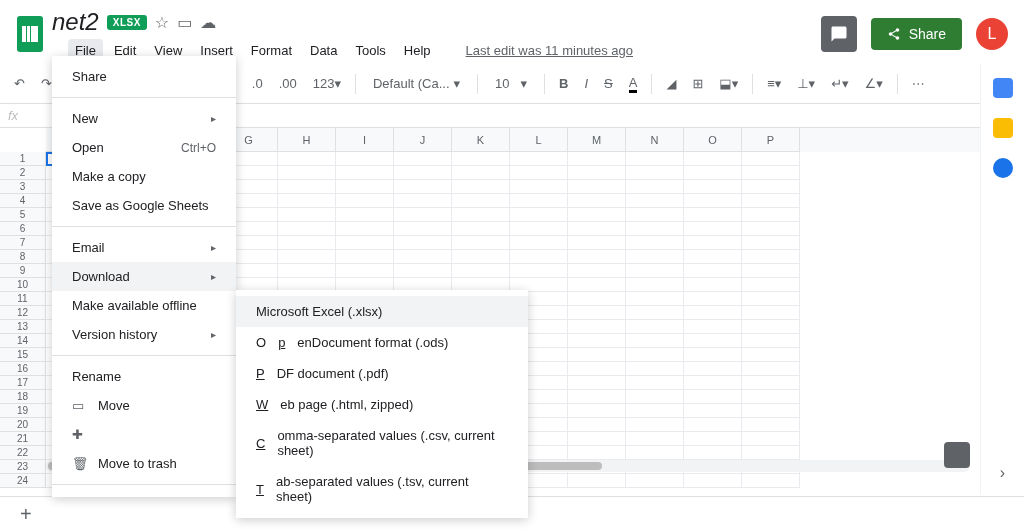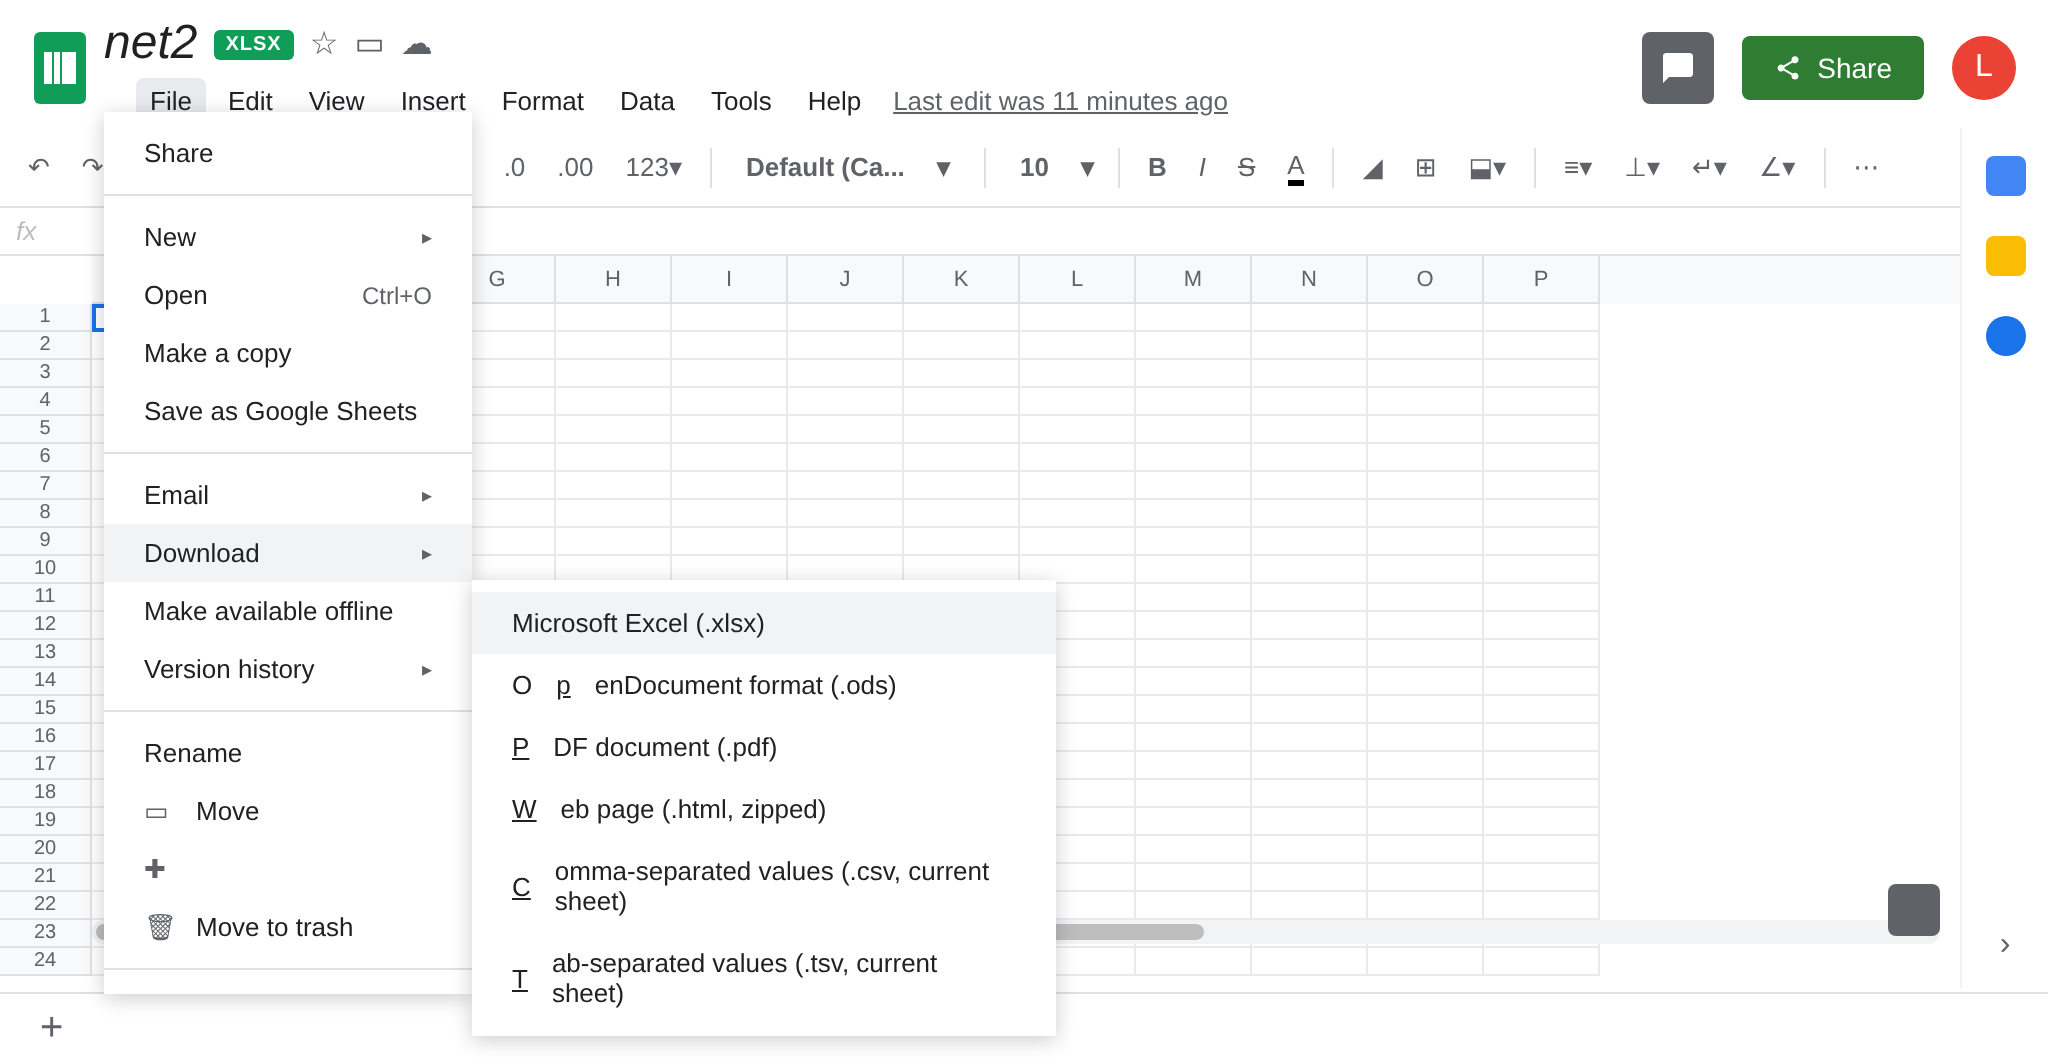--- a/index.html
+++ b/index.html
@@ -13,31 +13,31 @@
     
     .title-area { flex: 1; }
     .title-row { display: flex; align-items: center; gap: 8px; height: 28px; }
     .doc-title { font-size: 24px; color: #202124; font-style: italic; }
     .xlsx-badge { background: #0f9d58; color: #fff; font-size: 10px; font-weight: bold; padding: 2px 6px; border-radius: 3px; letter-spacing: 0.5px; }
     .title-icon { color: #5f6368; cursor: pointer; }
     
     .menu-row { display: flex; align-items: center; gap: 4px; height: 28px; font-size: 13px; color: #202124; padding-left: 16px; }
     .menu-item { padding: 4px 7px; cursor: pointer; border-radius: 4px; }
     .menu-item.active { background: #e8eaed; }
-    .last-edit { color: #5f6368; text-decoration: underline; margin-left: 5px; cursor: pointer; }
+    .last-edit { color: #5f6368; text-decoration: underline; margin-left: 24px; cursor: pointer; }
     
     .header-right { display: flex; align-items: center; gap: 14px; padding-right: 8px; padding-top: 8px; }
     .comment-icon { width: 36px; height: 36px; background: #5f6368; border-radius: 4px; display: flex; align-items: center; justify-content: center; color: #fff; cursor: pointer; }
     .share-btn { background: #2e7d32; color: #fff; padding: 8px 16px; border-radius: 4px; font-size: 14px; font-weight: 500; display: flex; align-items: center; gap: 8px; cursor: pointer; }
     .avatar { width: 32px; height: 32px; background: #ea4335; border-radius: 50%; color: #fff; display: flex; align-items: center; justify-content: center; font-size: 16px; cursor: pointer; }
     
     .toolbar { height: 40px; border-bottom: 1px solid #e0e0e0; display: flex; align-items: center; padding: 0 8px; gap: 4px; font-size: 13px; color: #5f6368; position: relative; }
     .tb-btn { padding: 4px 6px; cursor: pointer; border-radius: 2px; display: flex; align-items: center; }
     .tb-sep { width: 1px; height: 20px; background: #e0e0e0; margin: 0 4px; }
-    .font-select { border: 1px solid transparent; padding: 4px 8px; cursor: pointer; display: flex; align-items: center; gap: 16px; font-weight: bold; }
+    .font-select { border: 1px solid transparent; padding: 4px 8px; cursor: pointer; display: flex; align-items: center; gap: 4px; }
     .collapse-area { position: absolute; right: 12px; cursor: pointer; }
     
     .formula-bar { height: 24px; border-bottom: 1px solid #e0e0e0; display: flex; align-items: center; padding: 0 8px; font-size: 13px; color: #bdbdbd; font-style: italic; }
     
     .grid-area { position: relative; height: 380px; overflow: hidden; }
     .col-headers { display: flex; height: 24px; background: #f8f9fa; margin-left: 46px; }
     .col-header { width: 58px; border-right: 1px solid #e0e0e0; border-bottom: 1px solid #e0e0e0; display: flex; align-items: center; justify-content: center; font-size: 11px; color: #5f6368; font-weight: 500; }
     .row-area { display: flex; }
     .row-headers { width: 46px; }
     .row-header { height: 14px; border-right: 1px solid #e0e0e0; border-bottom: 1px solid #e0e0e0; display: flex; align-items: center; justify-content: center; font-size: 10px; color: #5f6368; background: #f8f9fa; }

